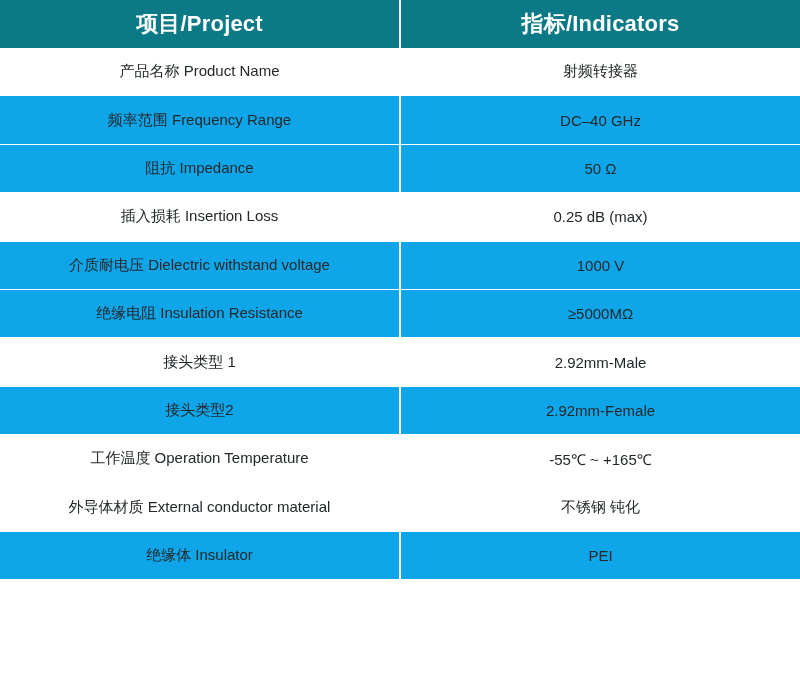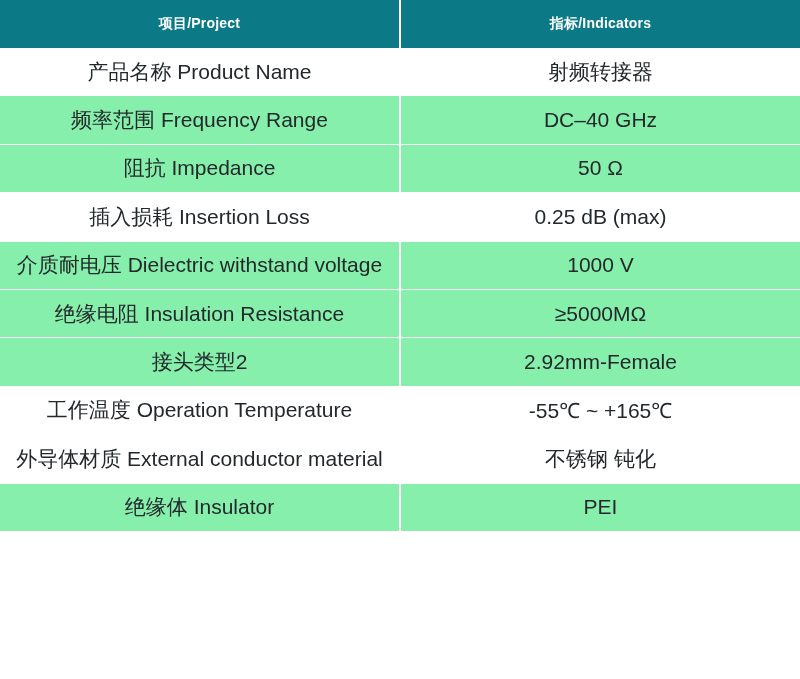--- a/index.html
+++ b/index.html
@@ -17,44 +17,44 @@
     width: 800px;
     border-collapse: collapse;
     table-layout: fixed;
   }
   .spec-table col.col-project { width: 400px; }
   .spec-table col.col-indicator { width: 400px; }
 
   .spec-table th {
     background: #0b7a86;
     color: #ffffff;
-    font-size: 14px;
+    font-size: 22px;
     font-weight: bold;
     height: 46px;
     text-align: center;
     vertical-align: middle;
     letter-spacing: 0.2px;
   }
   .spec-table th.th-divider {
     border-left: 2px solid #ffffff;
   }
   .spec-table td {
     height: 45.4px;
     text-align: center;
     vertical-align: middle;
-    font-size: 21px;
+    font-size: 15px;
     color: #23292b;
     border-bottom: 1px solid #ffffff;
   }
   .spec-table td.cell-project {
     border-right: 2px solid #ffffff;
   }
   
   .spec-table tr.row-even td { background: #ffffff; }
-  .spec-table tr.row-odd td { background: #86efac; }
+  .spec-table tr.row-odd td { background: #0ea5e9; }
 </style>
 </head>
 <body>
 
 <table class="spec-table">
   <colgroup>
     <col class="col-project">
     <col class="col-indicator">
   </colgroup>
   <thead>
@@ -81,20 +81,24 @@
       <td class="cell-indicator">0.25 dB (max)</td>
     </tr>
     <tr class="row-odd">
       <td class="cell-project">介质耐电压 Dielectric withstand voltage</td>
       <td class="cell-indicator">1000 V</td>
     </tr>
     <tr class="row-odd">
       <td class="cell-project">绝缘电阻 Insulation Resistance</td>
       <td class="cell-indicator">≥5000MΩ</td>
     </tr>
+    <tr class="row-even">
+      <td class="cell-project">接头类型 1</td>
+      <td class="cell-indicator">2.92mm-Male</td>
+    </tr>
     <tr class="row-odd">
       <td class="cell-project">接头类型2</td>
       <td class="cell-indicator">2.92mm-Female</td>
     </tr>
     <tr class="row-even">
       <td class="cell-project">工作温度 Operation Temperature</td>
       <td class="cell-indicator">-55℃ ~ +165℃</td>
     </tr>
     <tr class="row-even">
       <td class="cell-project">外导体材质 External conductor material</td>

